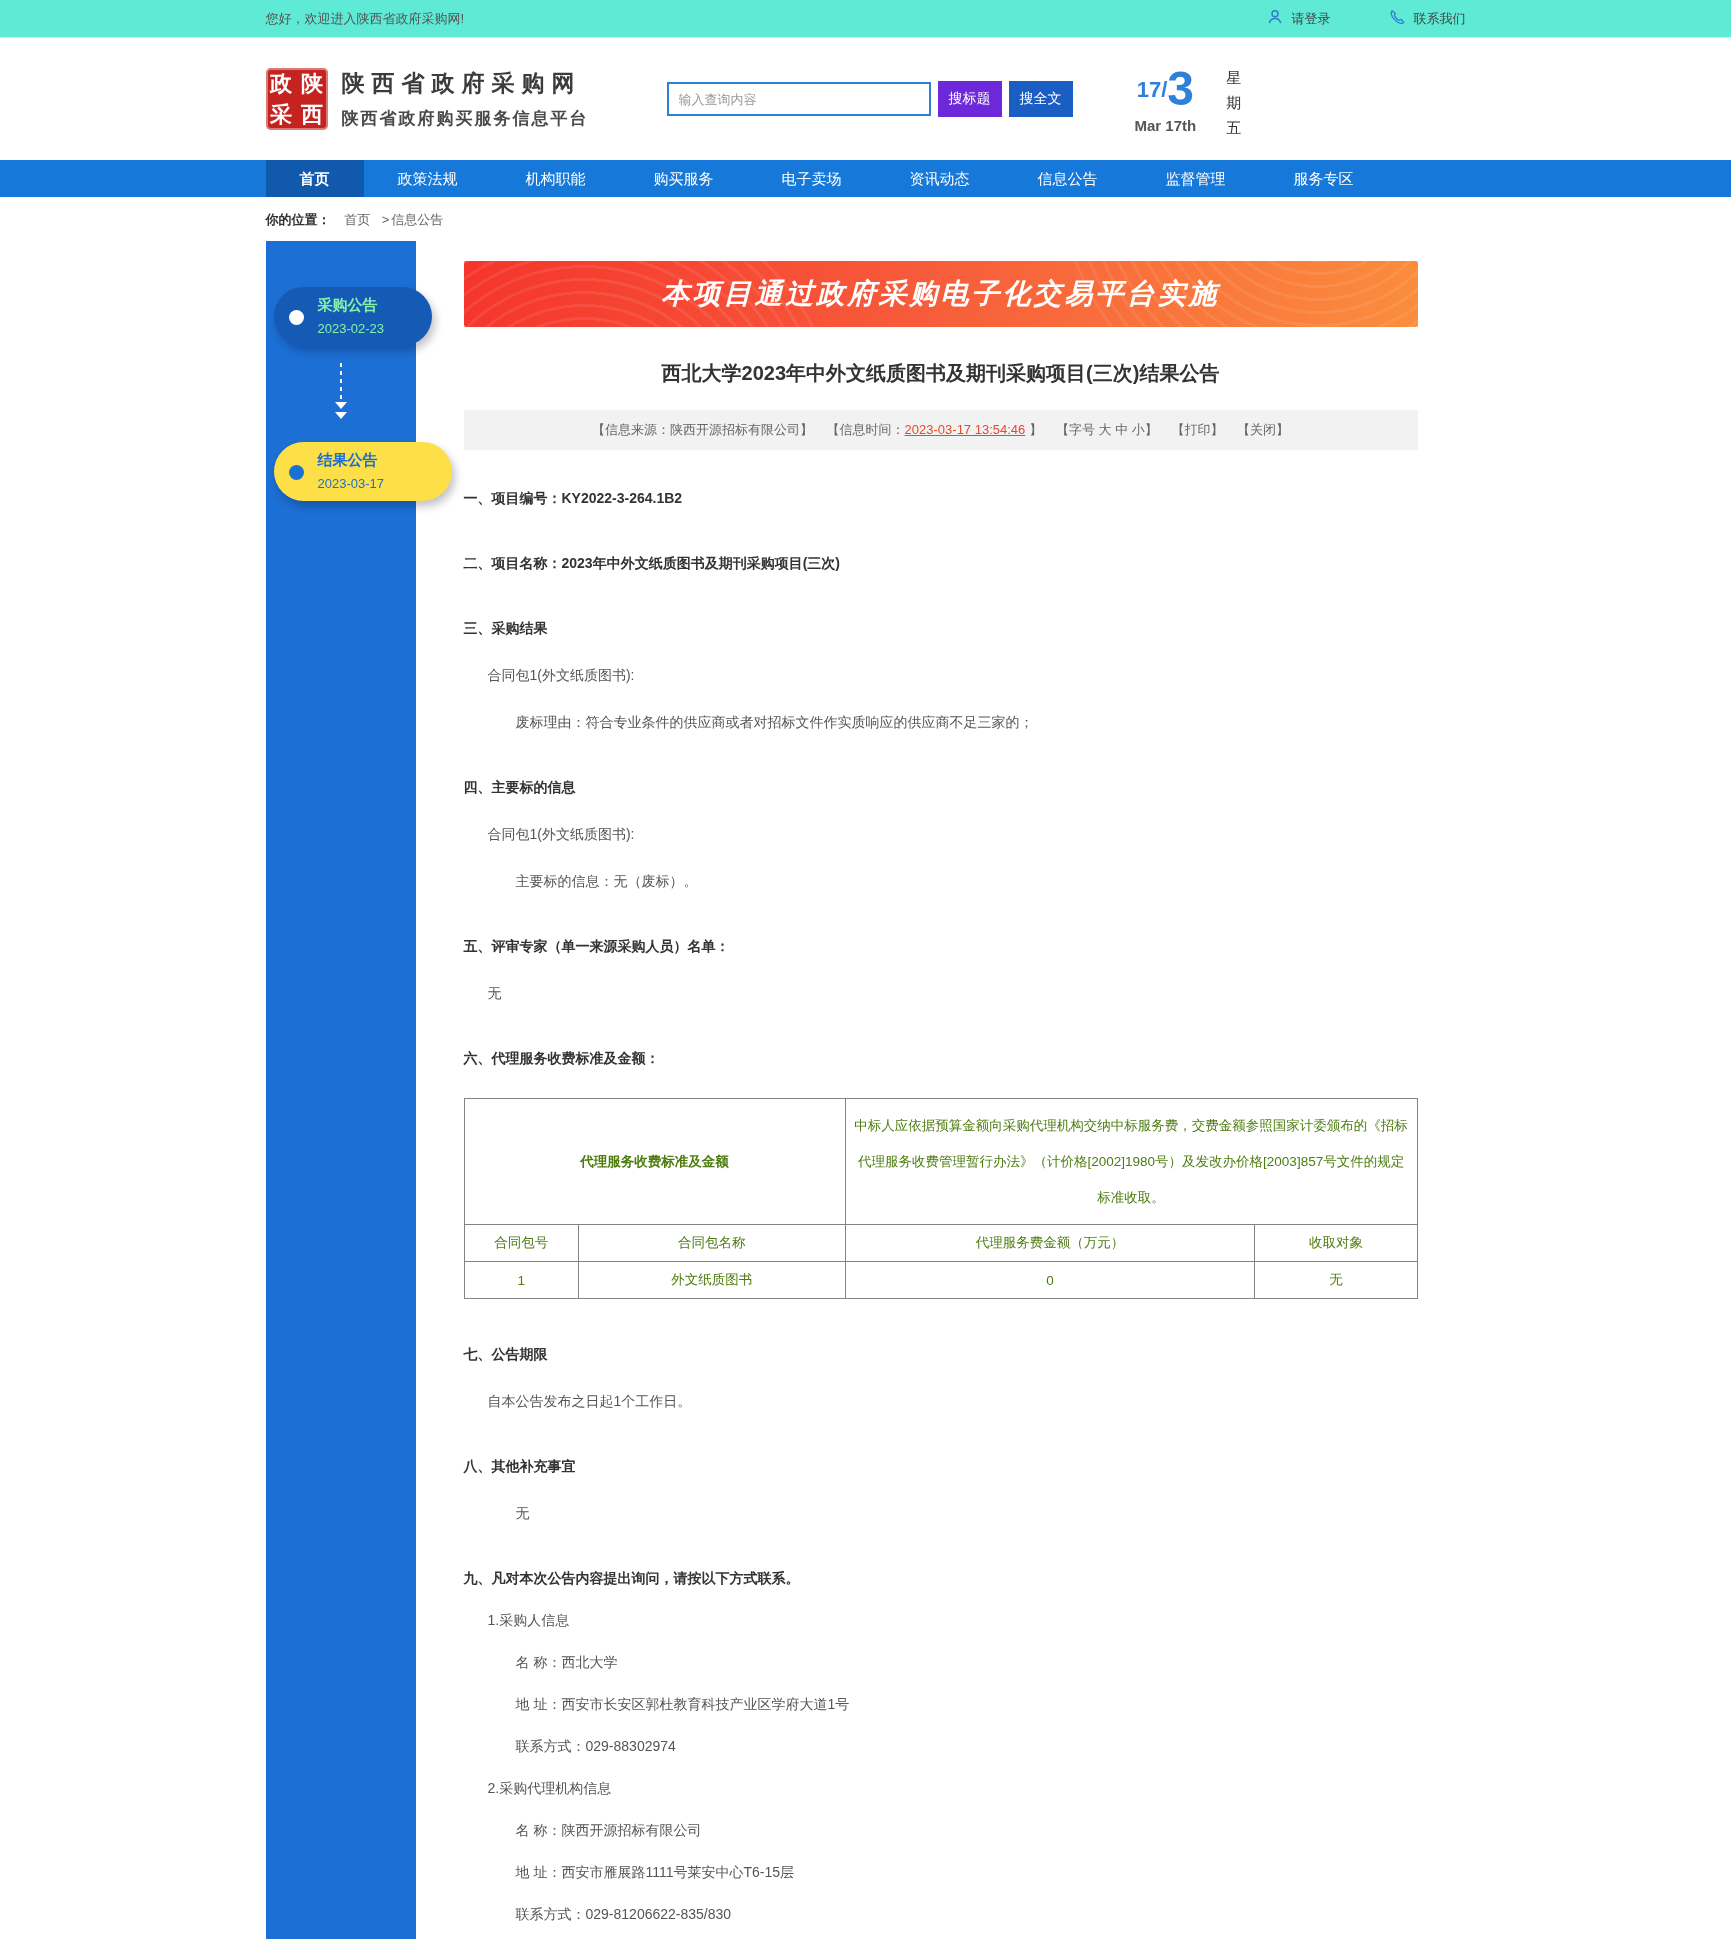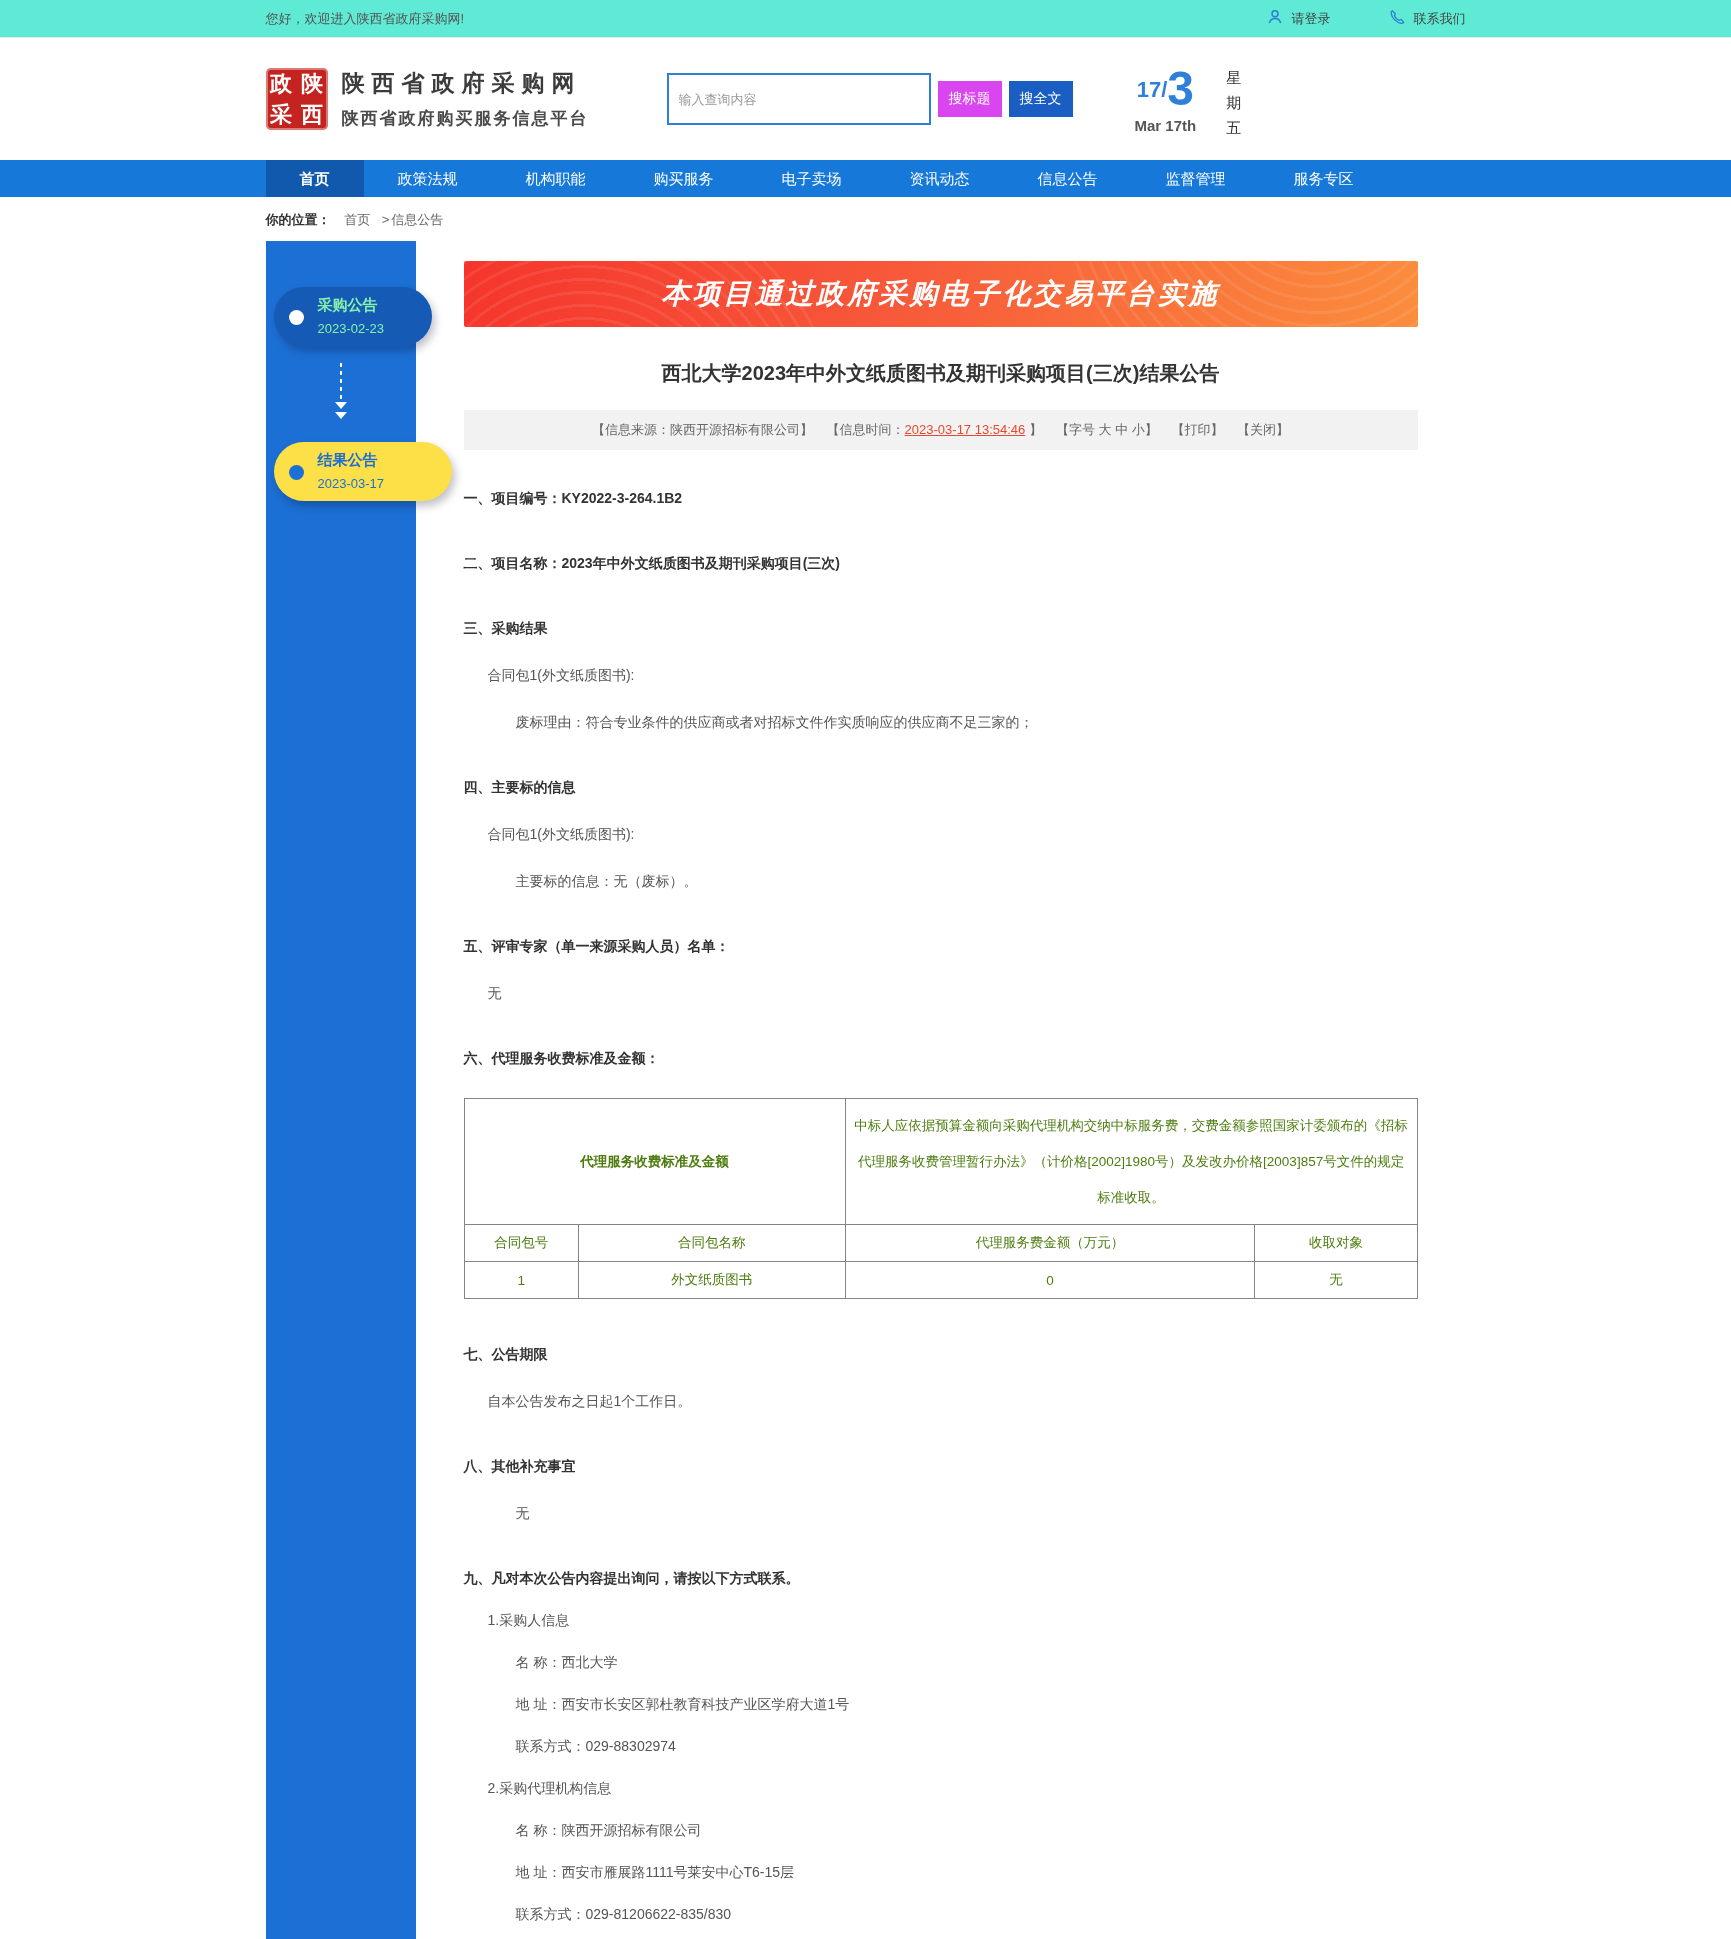--- a/index.html
+++ b/index.html
@@ -28,29 +28,29 @@
     box-shadow: inset 0 0 0 2px rgba(255,255,255,.4);
     flex: none;
   }
   .seal span { color: #fff; font-weight: bold; font-size: 22px; display: flex; align-items: center; justify-content: center; }
   .brand { margin-left: 14px; }
   .brand-title { font-size: 23px; font-weight: bold; color: #3c3c3c; letter-spacing: 7px; }
   .brand-sub { font-size: 17px; font-weight: bold; color: #4a4a4a; letter-spacing: 2px; margin-top: 8px; }
 
   .search { display: flex; align-items: center; margin-left: 78px; }
   .search-input {
-    width: 264px; height: 52px; border: 2px solid #2e7fd6; padding: 8px 10px;
+    width: 264px; height: 34px; border: 2px solid #2e7fd6; padding: 8px 10px;
     font-size: 13px; color: #333; outline: none;
   }
   .search-input::placeholder { color: #999; }
   .search-btn {
     height: 36px; padding: 0 11px; border: none; color: #fff; font-size: 14px;
     margin-left: 7px; cursor: pointer;
   }
-  .btn-title { background: #d946ef; }
+  .btn-title { background: #6d28d9; }
   .btn-full { background: #1a5ec4; }
 
   .date-block { margin-left: 62px; text-align: center; }
   .date-top { display: flex; align-items: flex-start; justify-content: center; }
   .date-dm { color: #2f80d9; font-weight: bold; font-size: 22px; margin-top: 12px; }
   .date-big { color: #2f80d9; font-weight: bold; font-size: 48px; line-height: 1; }
   .date-en { font-size: 15px; font-weight: bold; color: #555; margin-top: 4px; }
   .weekday { margin-left: 30px; display: flex; flex-direction: column; gap: 6px; font-size: 15px; color: #333; padding-top: 8px; }
 
   

